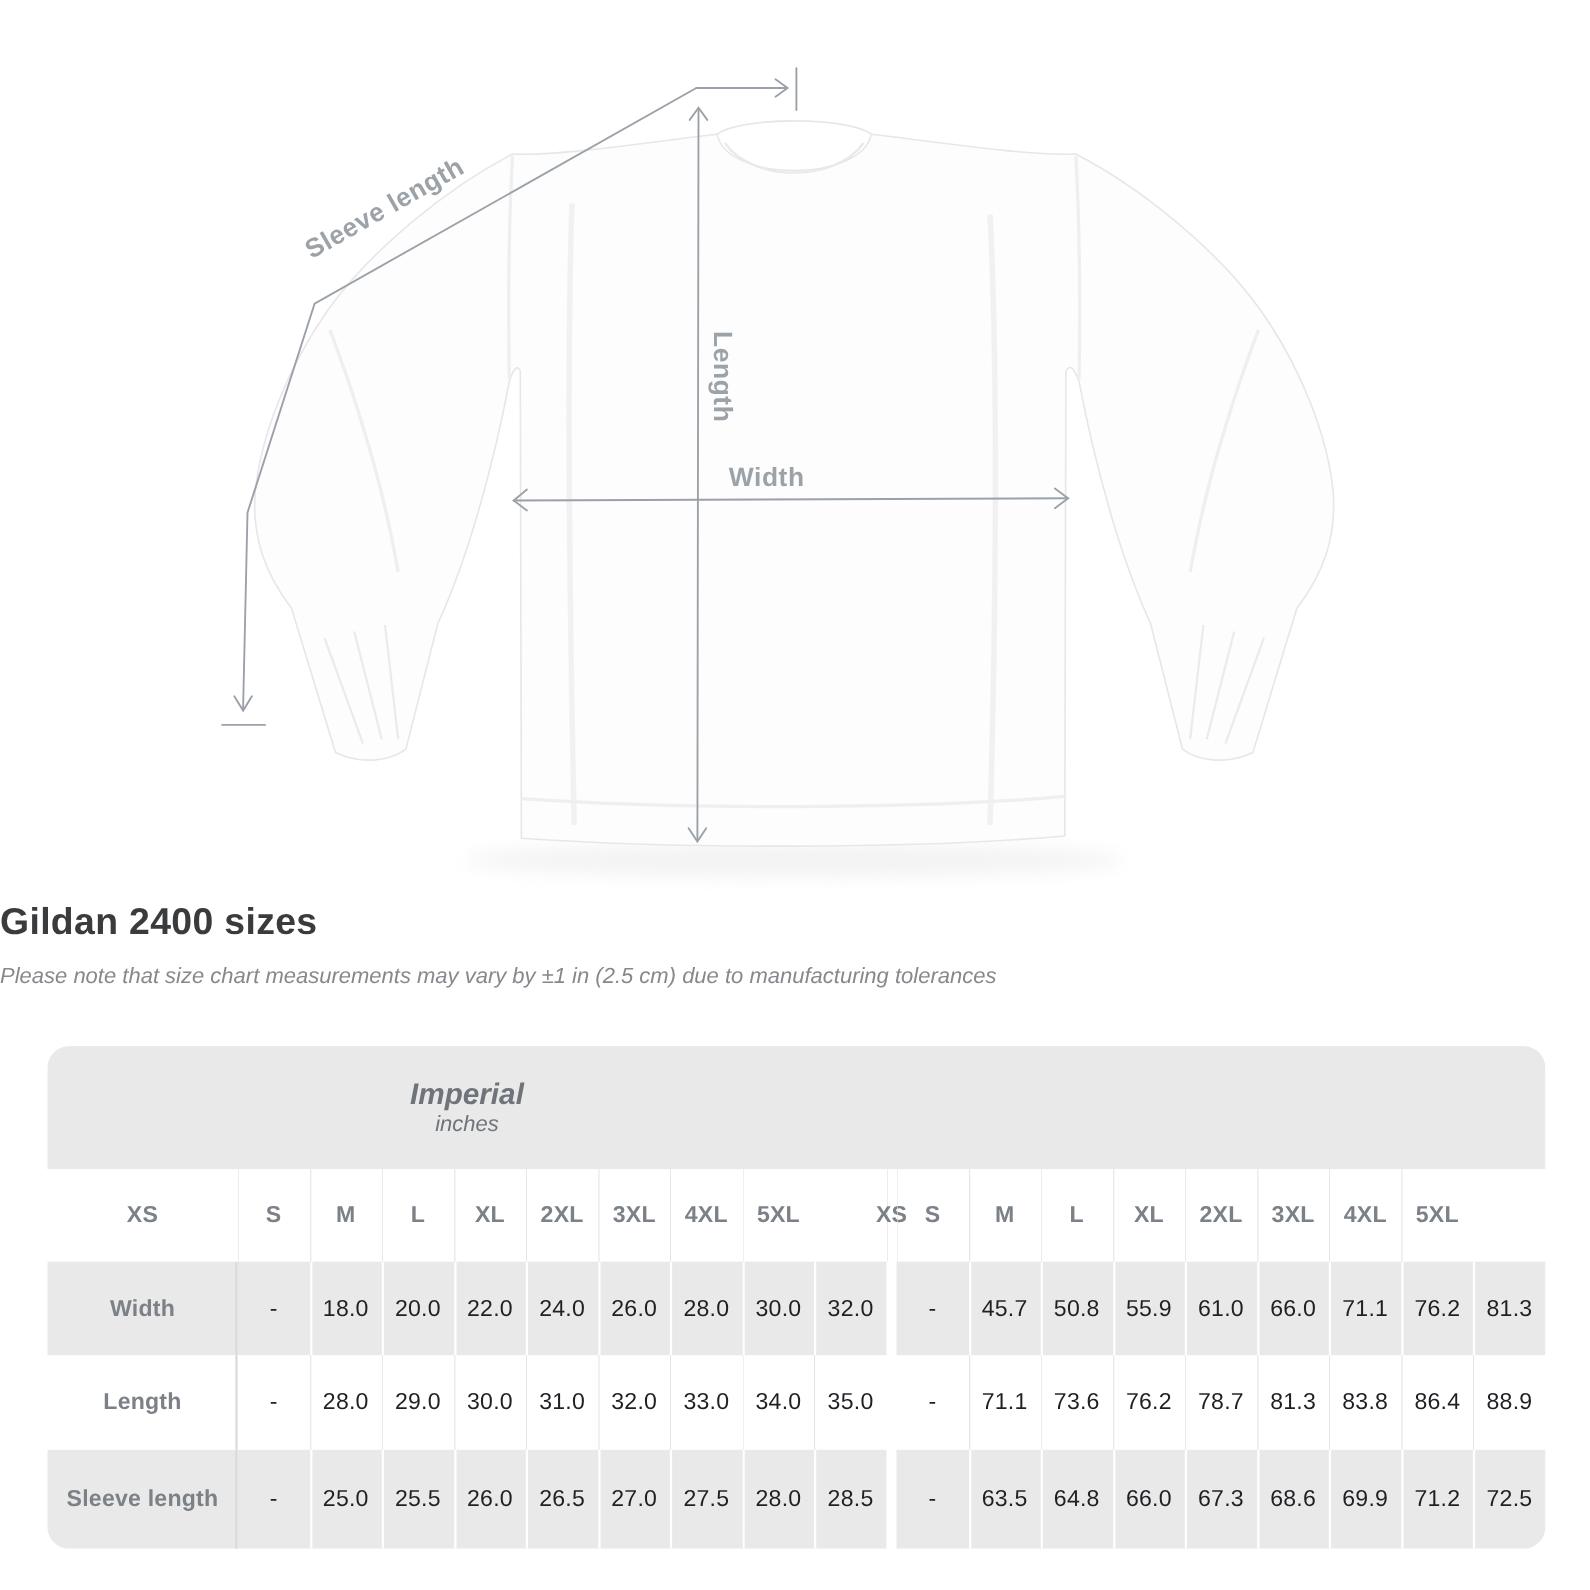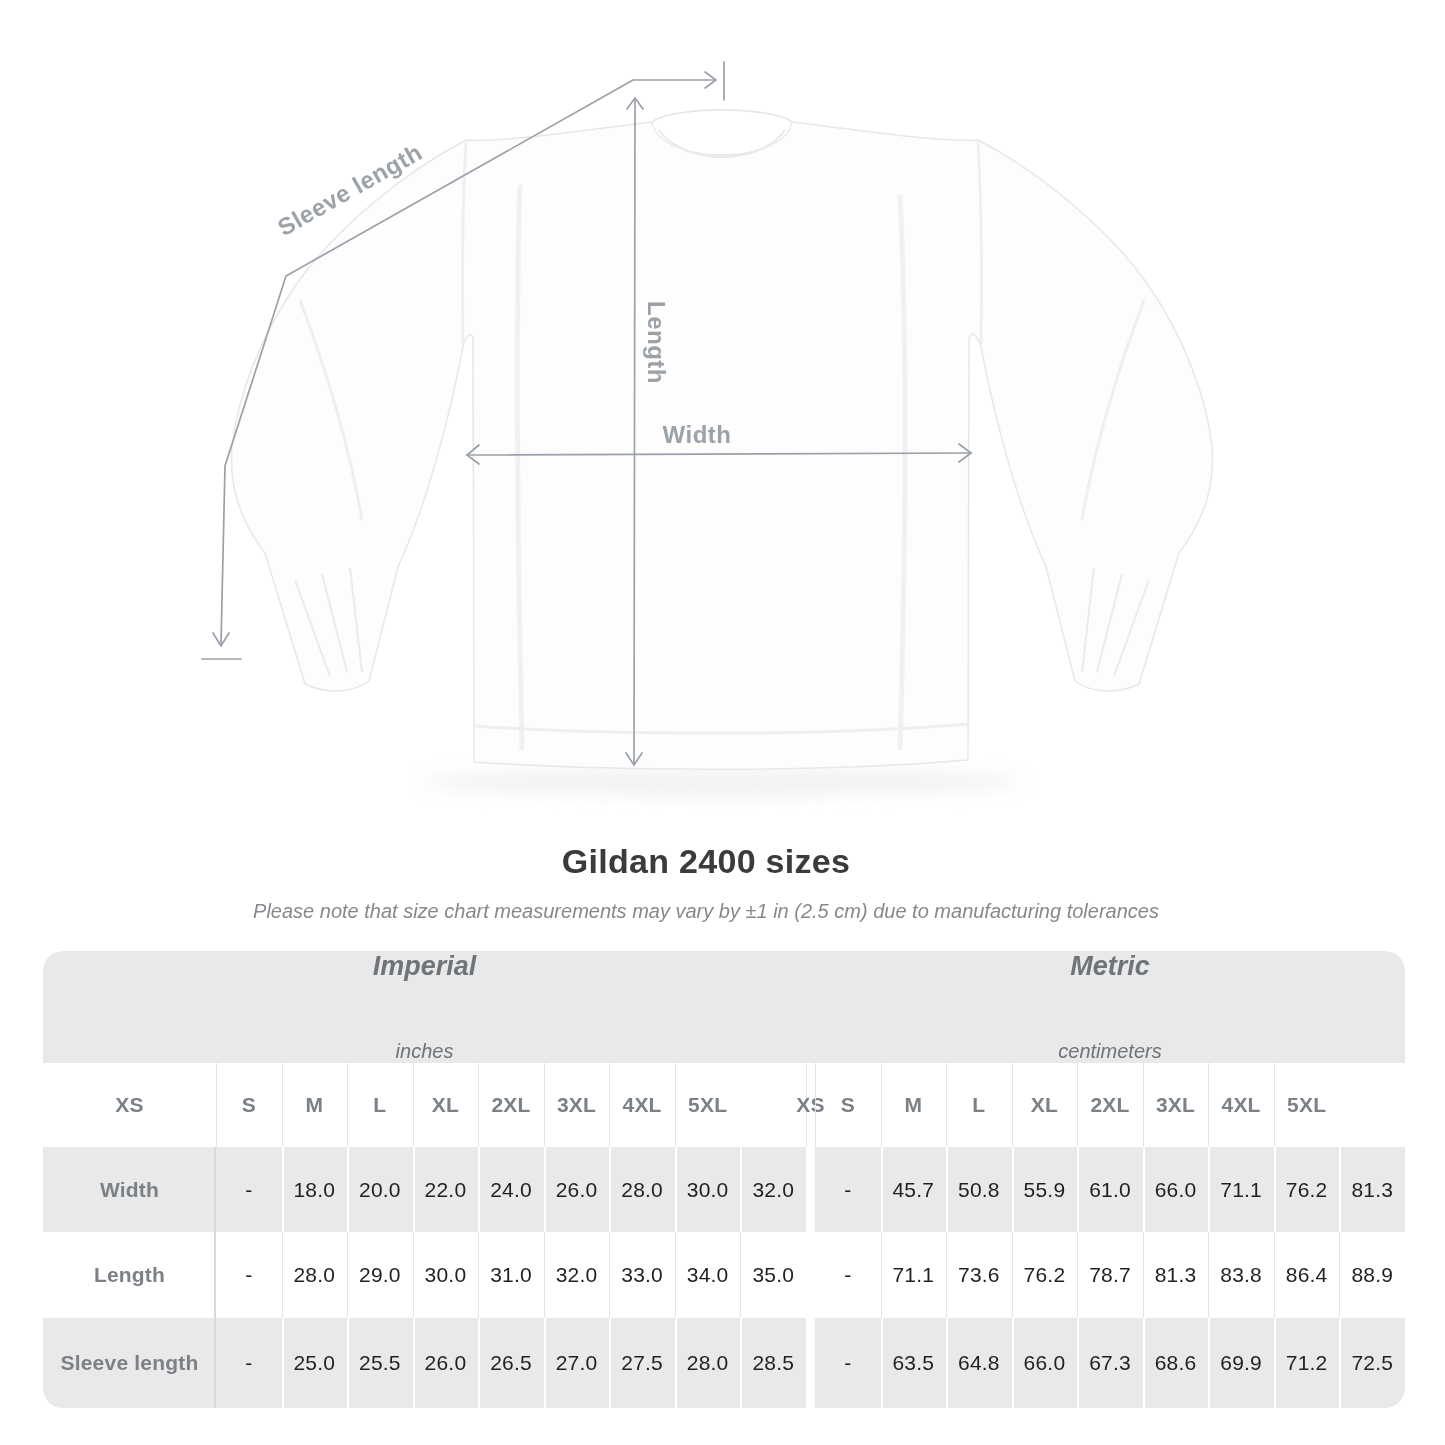--- a/index.html
+++ b/index.html
@@ -9,30 +9,30 @@
   
   .diagram{position:absolute;left:0;top:0;width:1445px;height:830px;}
   .diagram svg{position:absolute;left:0;top:0;}
   .measure-label{position:absolute;font-weight:bold;color:#9ba2a8;letter-spacing:.5px;}
   .lbl-sleeve{left:250px;top:176px;width:200px;text-align:center;font-size:24px;
               transform:rotate(-29.5deg);}
   .lbl-length{left:642px;top:301px;font-size:24px;writing-mode:vertical-rl;}
   .lbl-width{left:627px;top:421px;width:140px;text-align:center;font-size:24px;}
 
   
-  .head{position:absolute;left:0;top:842px;width:1412px;text-align:center;}
+  .head{position:absolute;left:0;top:819px;width:1412px;text-align:left;}
   .head h1{margin:0;font-size:34px;font-weight:bold;color:#3a3b3d;letter-spacing:.3px;}
   .head p{margin:19px 0 0;font-size:20px;font-style:italic;color:#85898d;}
 
   
   .size-table{position:absolute;left:43px;top:951px;width:1362px;height:457px;
               border-radius:20px;overflow:hidden;background:#ffffff;}
   .cols{display:grid;grid-template-columns:173px repeat(9,1fr) 9px repeat(9,1fr);}
   .band{height:112px;background:#e9e9ea;}
-  .gcell{display:flex;flex-direction:column;justify-content:space-between;align-items:center;
+  .gcell{display:flex;flex-direction:column;justify-content:center;align-items:center;
          height:100%;padding-bottom:4px;}
   .gcell-imperial{grid-column:1/11;}
   .gcell-metric{grid-column:12/21;}
   .gname{font-size:27px;font-weight:bold;font-style:italic;color:#6e7479;}
   .gunit{font-size:20px;font-style:italic;color:#6e7479;}
   .hrow{height:84px;background:#ffffff;}
   .trow{background:#ffffff;}
   .r0{height:85px}.r1{height:86px}.r2{height:90px}
   .cell{display:flex;align-items:center;justify-content:center;height:100%;
         font-size:21px;color:#1f2023;letter-spacing:.2px;}
@@ -139,24 +139,20 @@
     <h1>Gildan 2400 sizes</h1>
     <p>Please note that size chart measurements may vary by ±1 in (2.5 cm) due to manufacturing tolerances</p>
   </div>
 
   <div class="size-table">
     <div class="cols band">
       <div class="gcell gcell-imperial">
         <div class="gname">Imperial</div>
         <div class="gunit">inches</div>
       </div>
-      <div class="gcell gcell-metric">
-        <div class="gname">Metric</div>
-        <div class="gunit">centimeters</div>
-      </div>
     </div>
 
     <div class="cols hrow" id="size-header-row">
 
     <div class="cell hcell first">XS</div>
         <div class="cell hcell">S</div>
         <div class="cell hcell">M</div>
         <div class="cell hcell">L</div>
         <div class="cell hcell">XL</div>
         <div class="cell hcell">2XL</div>

